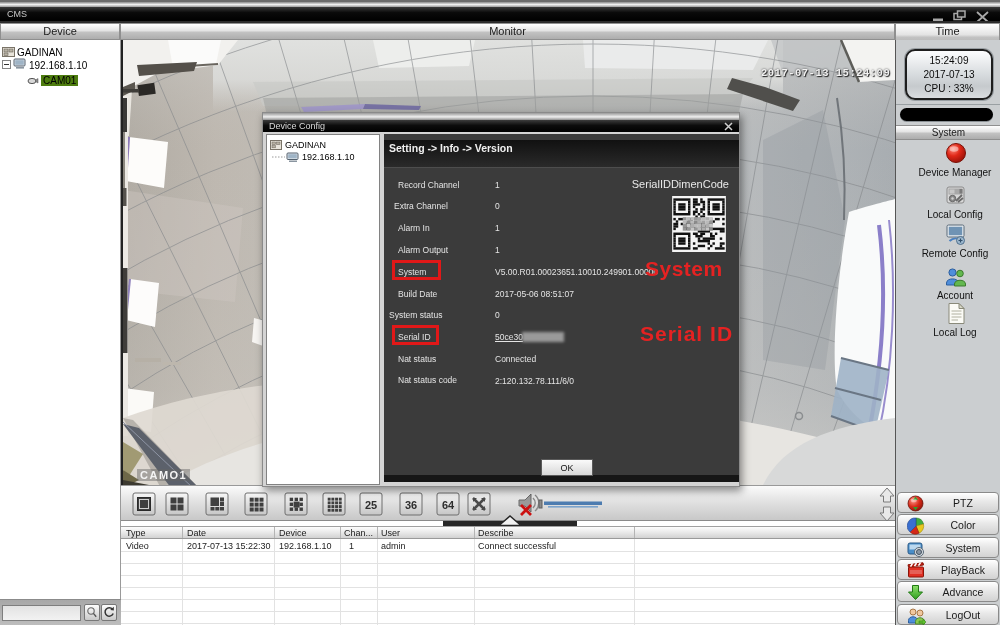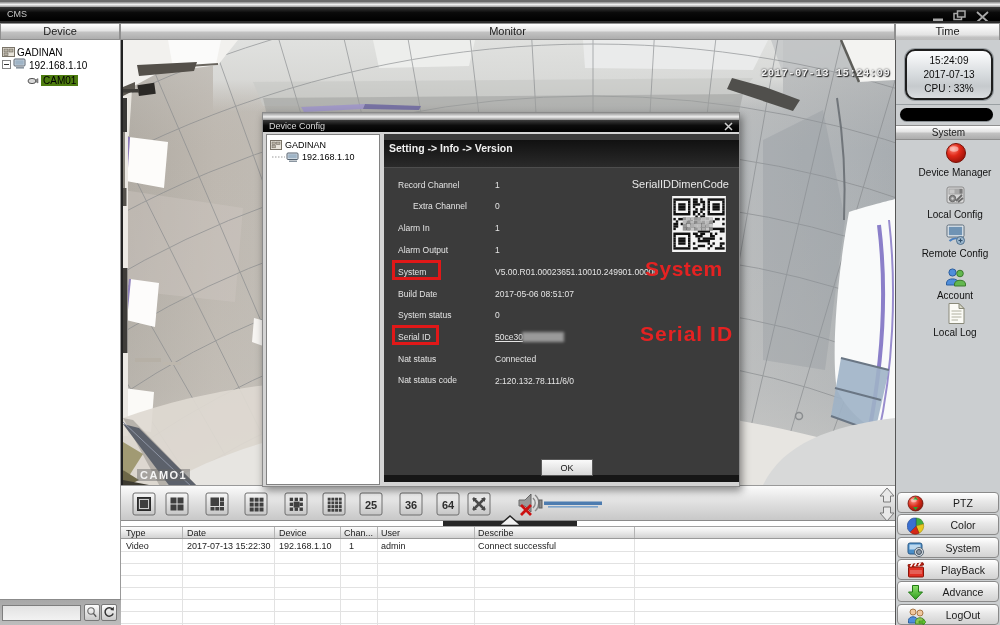--- a/index.html
+++ b/index.html
@@ -516,31 +516,31 @@
     <span class="abs" style="left:35px;top:17px;font-size:9px;color:#000;">192.168.1.10</span>
   </div>
 
   <div class="abs" style="left:121px;top:21px;width:355px;height:348px;background:#3b3b3b;">
     <div class="abs" style="left:0;top:6px;width:355px;height:28px;background:linear-gradient(#111,#2a2a2a);border-bottom:1px solid #4d4d4d;">
       <span class="abs" style="left:5px;top:2px;font-size:10.5px;font-weight:bold;color:#f0f0f0;">Setting -&gt; Info -&gt; Version</span>
     </div>
     <div id="rows" class="abs" style="left:0;top:0;width:355px;height:348px;font-size:8.5px;color:#e4e4e4;">
         <span class="abs" style="left:14px;top:45.5px;">Record Channel</span>
         <span class="abs" style="left:111px;top:45.5px;">1</span>
-        <span class="abs" style="left:29px;top:67.3px;text-align:right;">Extra Channel</span>
+        <span class="abs" style="left:10px;top:67.3px;text-align:right;">Extra Channel</span>
         <span class="abs" style="left:111px;top:67.3px;">0</span>
         <span class="abs" style="left:14px;top:89.1px;">Alarm In</span>
         <span class="abs" style="left:111px;top:89.1px;">1</span>
         <span class="abs" style="left:14px;top:110.9px;">Alarm Output</span>
         <span class="abs" style="left:111px;top:110.9px;">1</span>
         <span class="abs" style="left:14px;top:132.7px;">System</span>
         <span class="abs" style="left:111px;top:132.7px;">V5.00.R01.00023651.10010.249901.00000</span>
         <span class="abs" style="left:14px;top:154.5px;">Build Date</span>
         <span class="abs" style="left:111px;top:154.5px;">2017-05-06 08:51:07</span>
-        <span class="abs" style="left:14px;top:176.3px;">System status</span>
+        <span class="abs" style="left:5px;top:176.3px;">System status</span>
         <span class="abs" style="left:111px;top:176.3px;">0</span>
         <span class="abs" style="left:14px;top:198.1px;">Serial ID</span>
         <span class="abs" style="left:111px;top:198.1px;text-decoration:underline;">50ce30</span>
         <span class="abs" style="left:138px;top:198.1px;width:42px;height:10px;background:#9a9a9a;filter:blur(1.5px);"></span>
         <span class="abs" style="left:14px;top:219.9px;">Nat status</span>
         <span class="abs" style="left:111px;top:219.9px;">Connected</span>
         <span class="abs" style="left:14px;top:241px;">Nat status code</span>
         <span class="abs" style="left:111px;top:241.7px;">2:120.132.78.111/6/0</span>
       </div>
     <span class="abs" style="right:10px;top:44px;font-size:11px;color:#e8e8e8;">SerialIDDimenCode</span>

